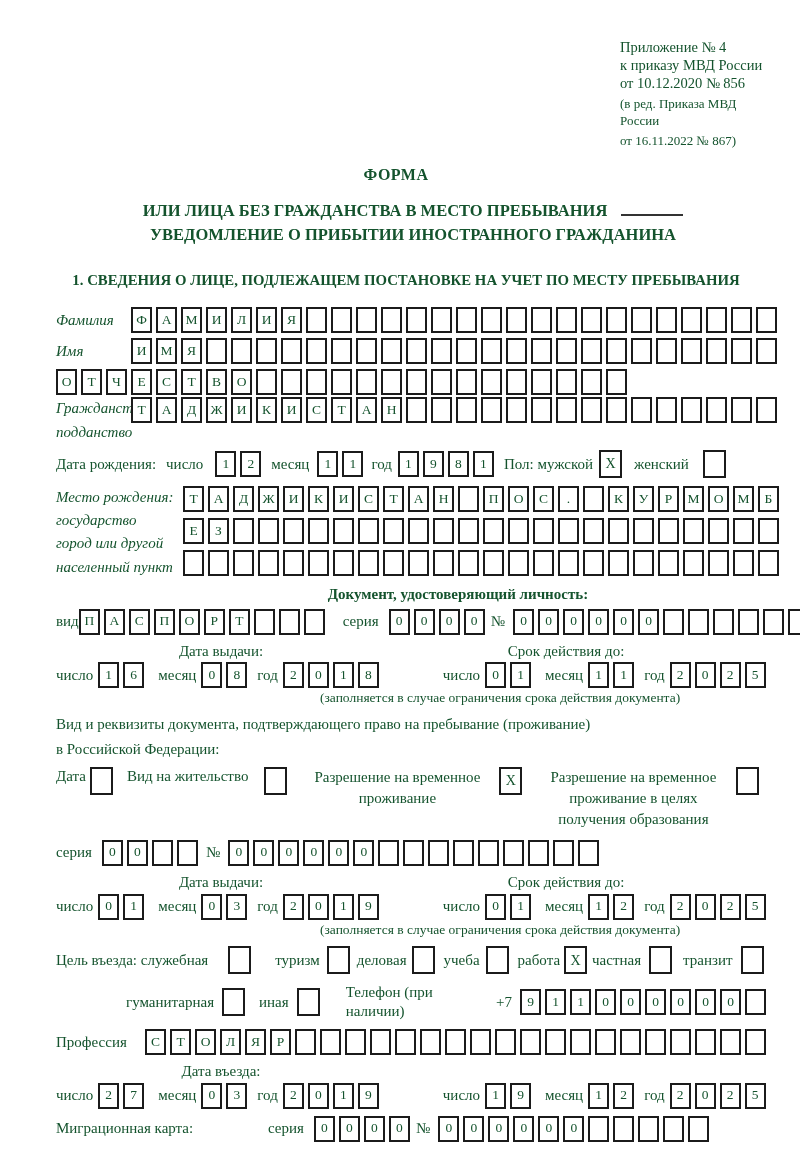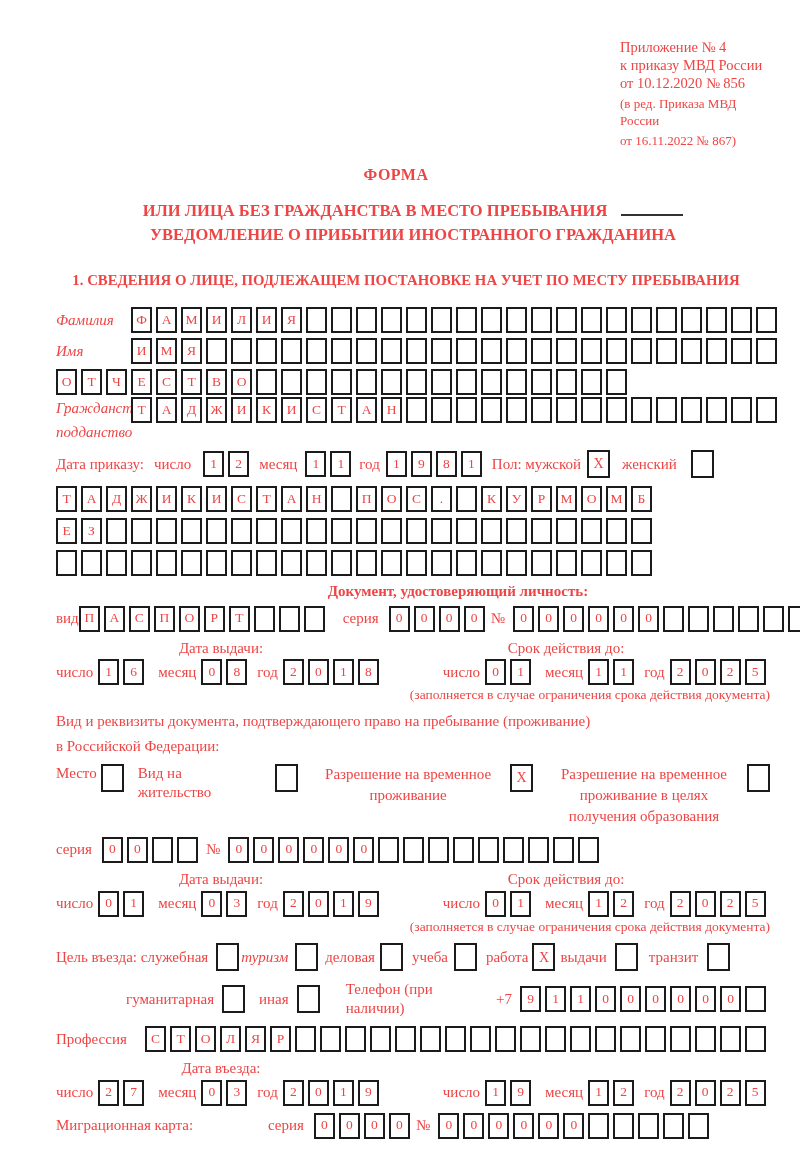--- a/index.html
+++ b/index.html
@@ -1,17 +1,17 @@
 <!DOCTYPE html>
 <html lang="ru"><head>
 <meta charset="utf-8">
 <style>
   html,body{margin:0;padding:0;background:#888;}
   .page{
-    width:800px;height:1163px;background:#ffffff;color:#ef4444;
+    width:800px;height:1163px;background:#ffffff;color:#14532d;
     font-family:"Liberation Serif","DejaVu Serif",serif;
     box-sizing:border-box;padding:38px 30px 20px 56px;position:relative;
     font-size:15px;line-height:1.25;
   }
   .appendix{margin-left:564px;font-size:14.5px;}
   .appendix .ed{font-size:13px;margin-top:4px;}
   .forma{font-weight:bold;text-align:center;padding-right:34px;margin-top:16px;font-size:16px;letter-spacing:.5px;}
   .title{font-weight:bold;text-align:center;font-size:16.5px;margin-top:14px;line-height:1.45;}
   .title .blank{display:inline-block;width:62px;border-bottom:2.5px solid #333;height:14px;margin-left:14px;}
   .sect{font-weight:bold;font-size:14.8px;margin-top:24px;margin-bottom:18px;text-align:center;margin-left:-14px;}
@@ -28,21 +28,21 @@
     flex:none;width:19px;height:24px;border:2px solid #1b1b1b;background:#fff;
     display:inline-flex;align-items:center;justify-content:center;font-size:14px;
   }
   .dochead{font-weight:bold;text-align:center;margin:6px 0 5px 90px;font-size:15px;}
   .dhrow{display:flex;margin:7px 0 2px 0;align-items:flex-end;}
   .dhrow .dh1{width:330px;text-align:center;}
   .dhrow .dh2{width:360px;text-align:center;}
   .daterow{display:flex;align-items:center;margin-bottom:2px;}
   .daterow .dl{margin-right:5px;}
   .daterow .gap{width:60px;flex:none;}
-  .note{font-size:13.5px;margin:2px 0 8px 264px;text-align:right;}
+  .note{font-size:13.5px;margin:2px 0 8px 264px;}
   .multilab{line-height:1.55;}
   .optlab{margin:0 6px 0 14px;}
   .opt-multi{white-space:pre-line;text-align:center;margin:0 8px 0 16px;line-height:1.4;}
   .stack{display:flex;flex-direction:column;gap:6px;}
 </style>
 </head>
 <body>
 
 <div class="page">
 
@@ -186,21 +186,21 @@
         <span class="cell"></span>
         <span class="cell"></span>
         <span class="cell"></span>
         <span class="cell"></span>
         <span class="cell"></span>
         <span class="cell"></span>
       </span>
   </div>
 
   <div class="row c" style="margin-bottom:8px;">
-    <span style="margin-right:10px;">Дата приказу:</span>
+    <span style="margin-right:10px;">Дата рождения:</span>
     <span style="margin-right:12px;">число</span>
     <span class="cells">
         <span class="cell">1</span>
         <span class="cell">2</span>
       </span>
     <span style="margin:0 8px 0 6px;">месяц</span>
     <span class="cells">
         <span class="cell">1</span>
         <span class="cell">1</span>
       </span>
@@ -211,20 +211,26 @@
         <span class="cell">8</span>
         <span class="cell">1</span>
       </span>
     <span style="margin:0 6px 0 6px;">Пол: мужской</span>
     <span class="box">X</span>
     <span style="margin:0 14px 0 12px;">женский</span>
     <span class="box"></span>
   </div>
 
   <div class="row" style="margin-bottom:4px;">
+    <span class="lbl multilab" style="width:127px;">
+      <span>Место рождения:</span><br>
+      <span>государство</span><br>
+      <span>город или другой</span><br>
+      <span>населенный пункт</span>
+    </span>
     <span class="stack">
       <span class="cells">
           <span class="cell">Т</span>
           <span class="cell">А</span>
           <span class="cell">Д</span>
           <span class="cell">Ж</span>
           <span class="cell">И</span>
           <span class="cell">К</span>
           <span class="cell">И</span>
           <span class="cell">С</span>
@@ -381,21 +387,21 @@
         <span class="cell">2</span>
         <span class="cell">5</span>
       </span>
   </div>
   <div class="note">(заполняется в случае ограничения срока действия документа)</div>
 
   <div style="margin-bottom:6px;">Вид и реквизиты документа, подтверждающего право на пребывание (проживание)</div>
   <div style="margin-bottom:8px;">в Российской Федерации:</div>
 
   <div class="row" style="margin-bottom:10px;">
-    <span style="margin-right:4px;">Место</span>
+    <span style="margin-right:4px;">Дата</span>
     <span class="box"></span>
     <span class="optlab" style="margin-right:16px;">Вид на жительство</span>
     <span class="box"></span>
     <span class="opt-multi" style="width:188px;">Разрешение на временное
 проживание</span>
     <span class="box">X</span>
     <span class="opt-multi" style="width:190px;">Разрешение на временное
 проживание в целях
 получения образования</span>
     <span class="box"></span>
@@ -467,31 +473,31 @@
     <span class="cells">
         <span class="cell">2</span>
         <span class="cell">0</span>
         <span class="cell">2</span>
         <span class="cell">5</span>
       </span>
   </div>
   <div class="note">(заполняется в случае ограничения срока действия документа)</div>
 
   <div class="row c" style="margin-bottom:9px;">
-    <span style="margin-right:8px;text-align:center;">Цель въезда: служебная</span>
-    <span class="box"></span>
-    <span style="margin:0 7px 0 2px;font-style:italic;">туризм</span>
+    <span style="margin-right:20px;text-align:center;">Цель въезда: служебная</span>
+    <span class="box"></span>
+    <span style="margin:0 7px 0 24px;">туризм</span>
     <span class="box"></span>
     <span style="margin:0 5px 0 7px;">деловая</span>
     <span class="box"></span>
     <span style="margin:0 6px 0 9px;">учеба</span>
     <span class="box"></span>
     <span style="margin:0 4px 0 9px;">работа</span>
     <span class="box">X</span>
-    <span style="margin:0 8px 0 5px;">выдачи</span>
+    <span style="margin:0 8px 0 5px;">частная</span>
     <span class="box"></span>
     <span style="margin:0 9px 0 11px;">транзит</span>
     <span class="box"></span>
   </div>
 
   <div class="row c" style="margin-bottom:8px;">
     <span style="margin:0 8px 0 70px;">гуманитарная</span>
     <span class="box"></span>
     <span style="margin:0 8px 0 14px;">иная</span>
     <span class="box"></span>

